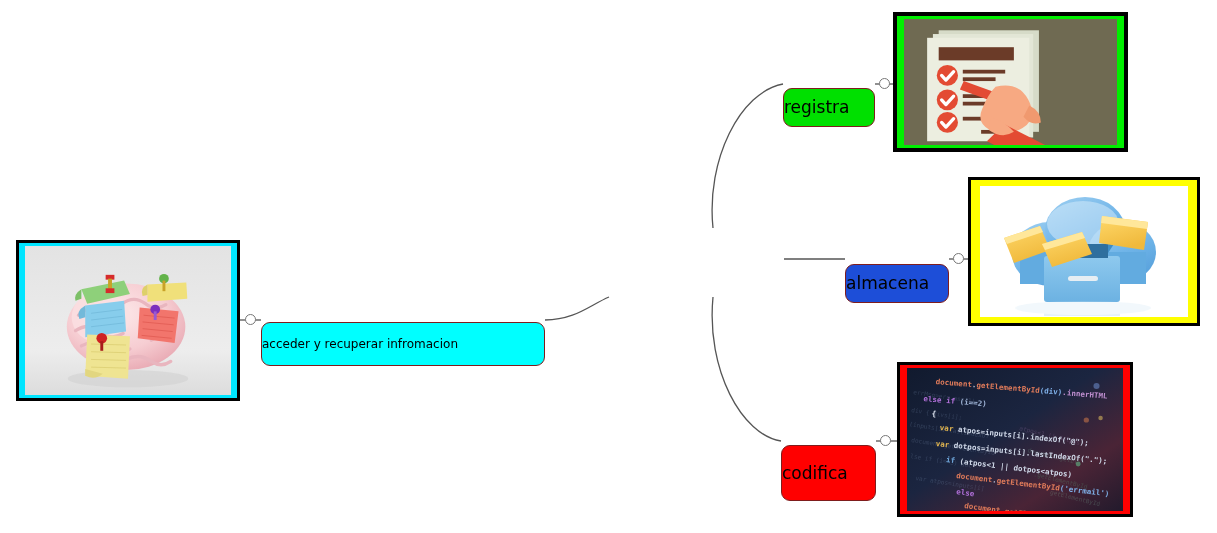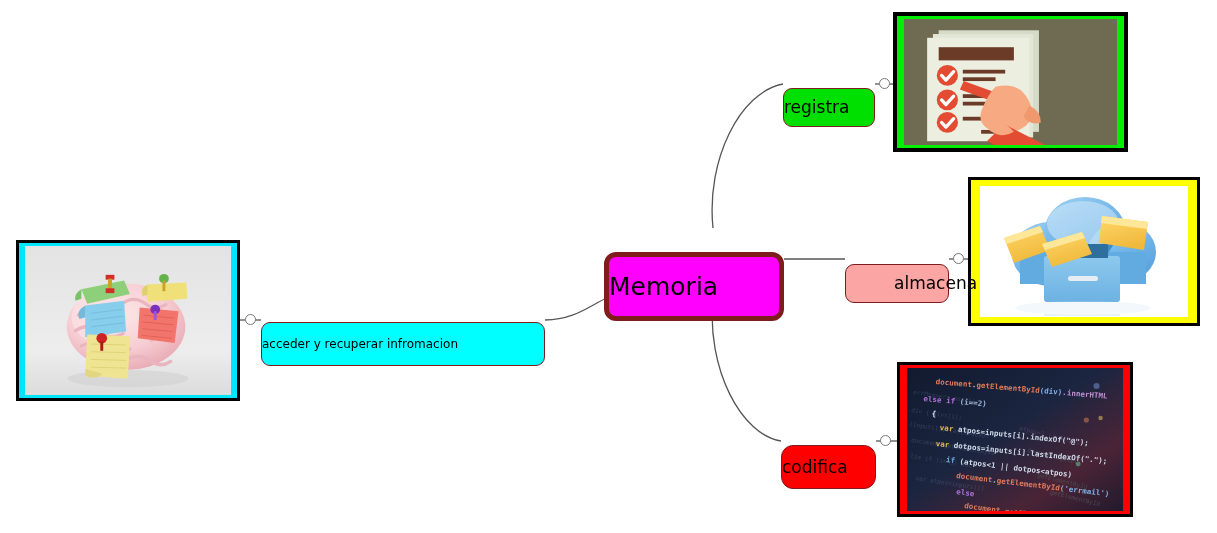--- a/index.html
+++ b/index.html
@@ -65,32 +65,30 @@
     width: 92px;
     height: 39px;
     background: #00e000;
     font-size: 17px;
   }
   .node-almacena {
     left: 845px;
     top: 240px;
     width: 104px;
     height: 39px;
-    background: #fca5a5;
+    background: #1d4ed8;
     font-size: 17px;
-    padding-left: 48px;
   }
   .node-codifica {
     left: 781px;
     top: 421px;
     width: 95px;
-    height: 44px;
+    height: 56px;
     background: #ff0000;
     font-size: 17px;
-    border-radius: 12px;
   }
 
   
   .img-frame {
     position: absolute;
     box-sizing: border-box;
     background: #000000;
     z-index: 4;
     overflow: hidden;
   }
@@ -416,23 +414,20 @@
         </g>
       </svg>
     </div>
   </div>
   <div class="conn-dot" style="left:880px; top:435px;"></div>
 
   <div class="node node-access">
     <span class="node-label">acceder y recuperar infromacion</span>
   </div>
 
-  <div class="node node-root">
-    <span class="node-label">Memoria</span>
-  </div>
 
   <div class="node node-registra">
     <span class="node-label">registra</span>
   </div>
 
   <div class="node node-almacena">
     <span class="node-label">almacena</span>
   </div>
 
   <div class="node node-codifica">

